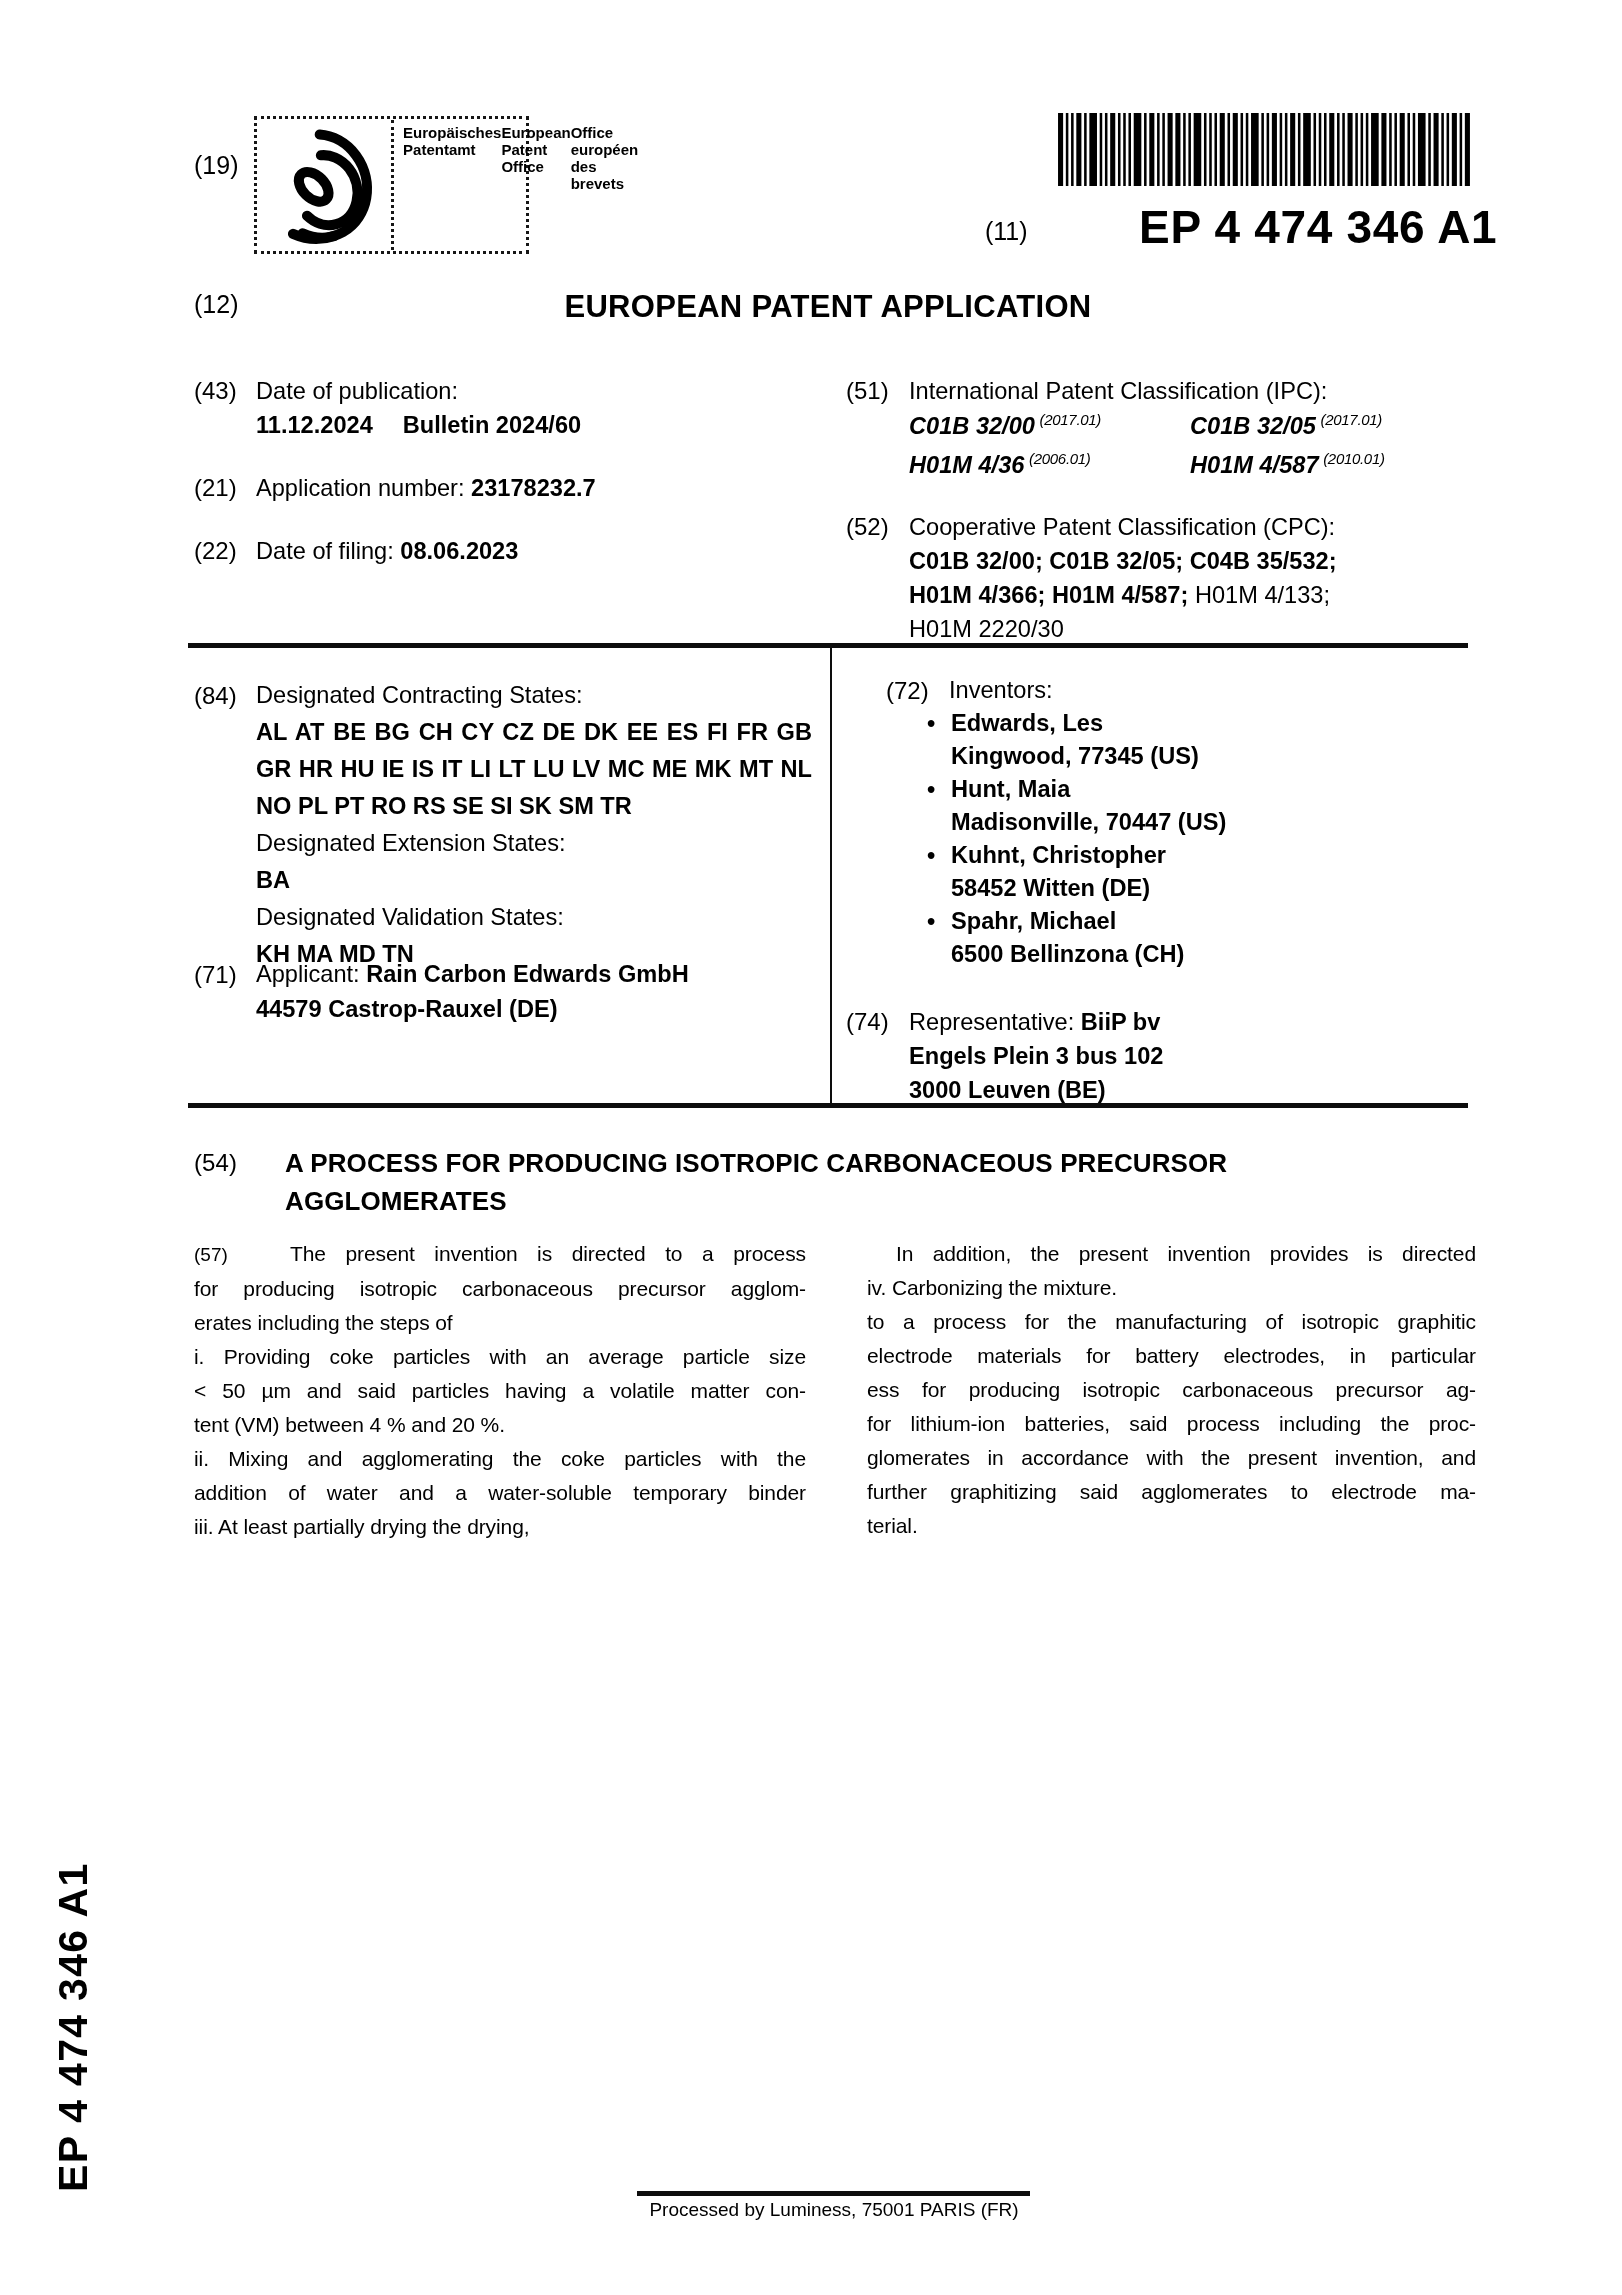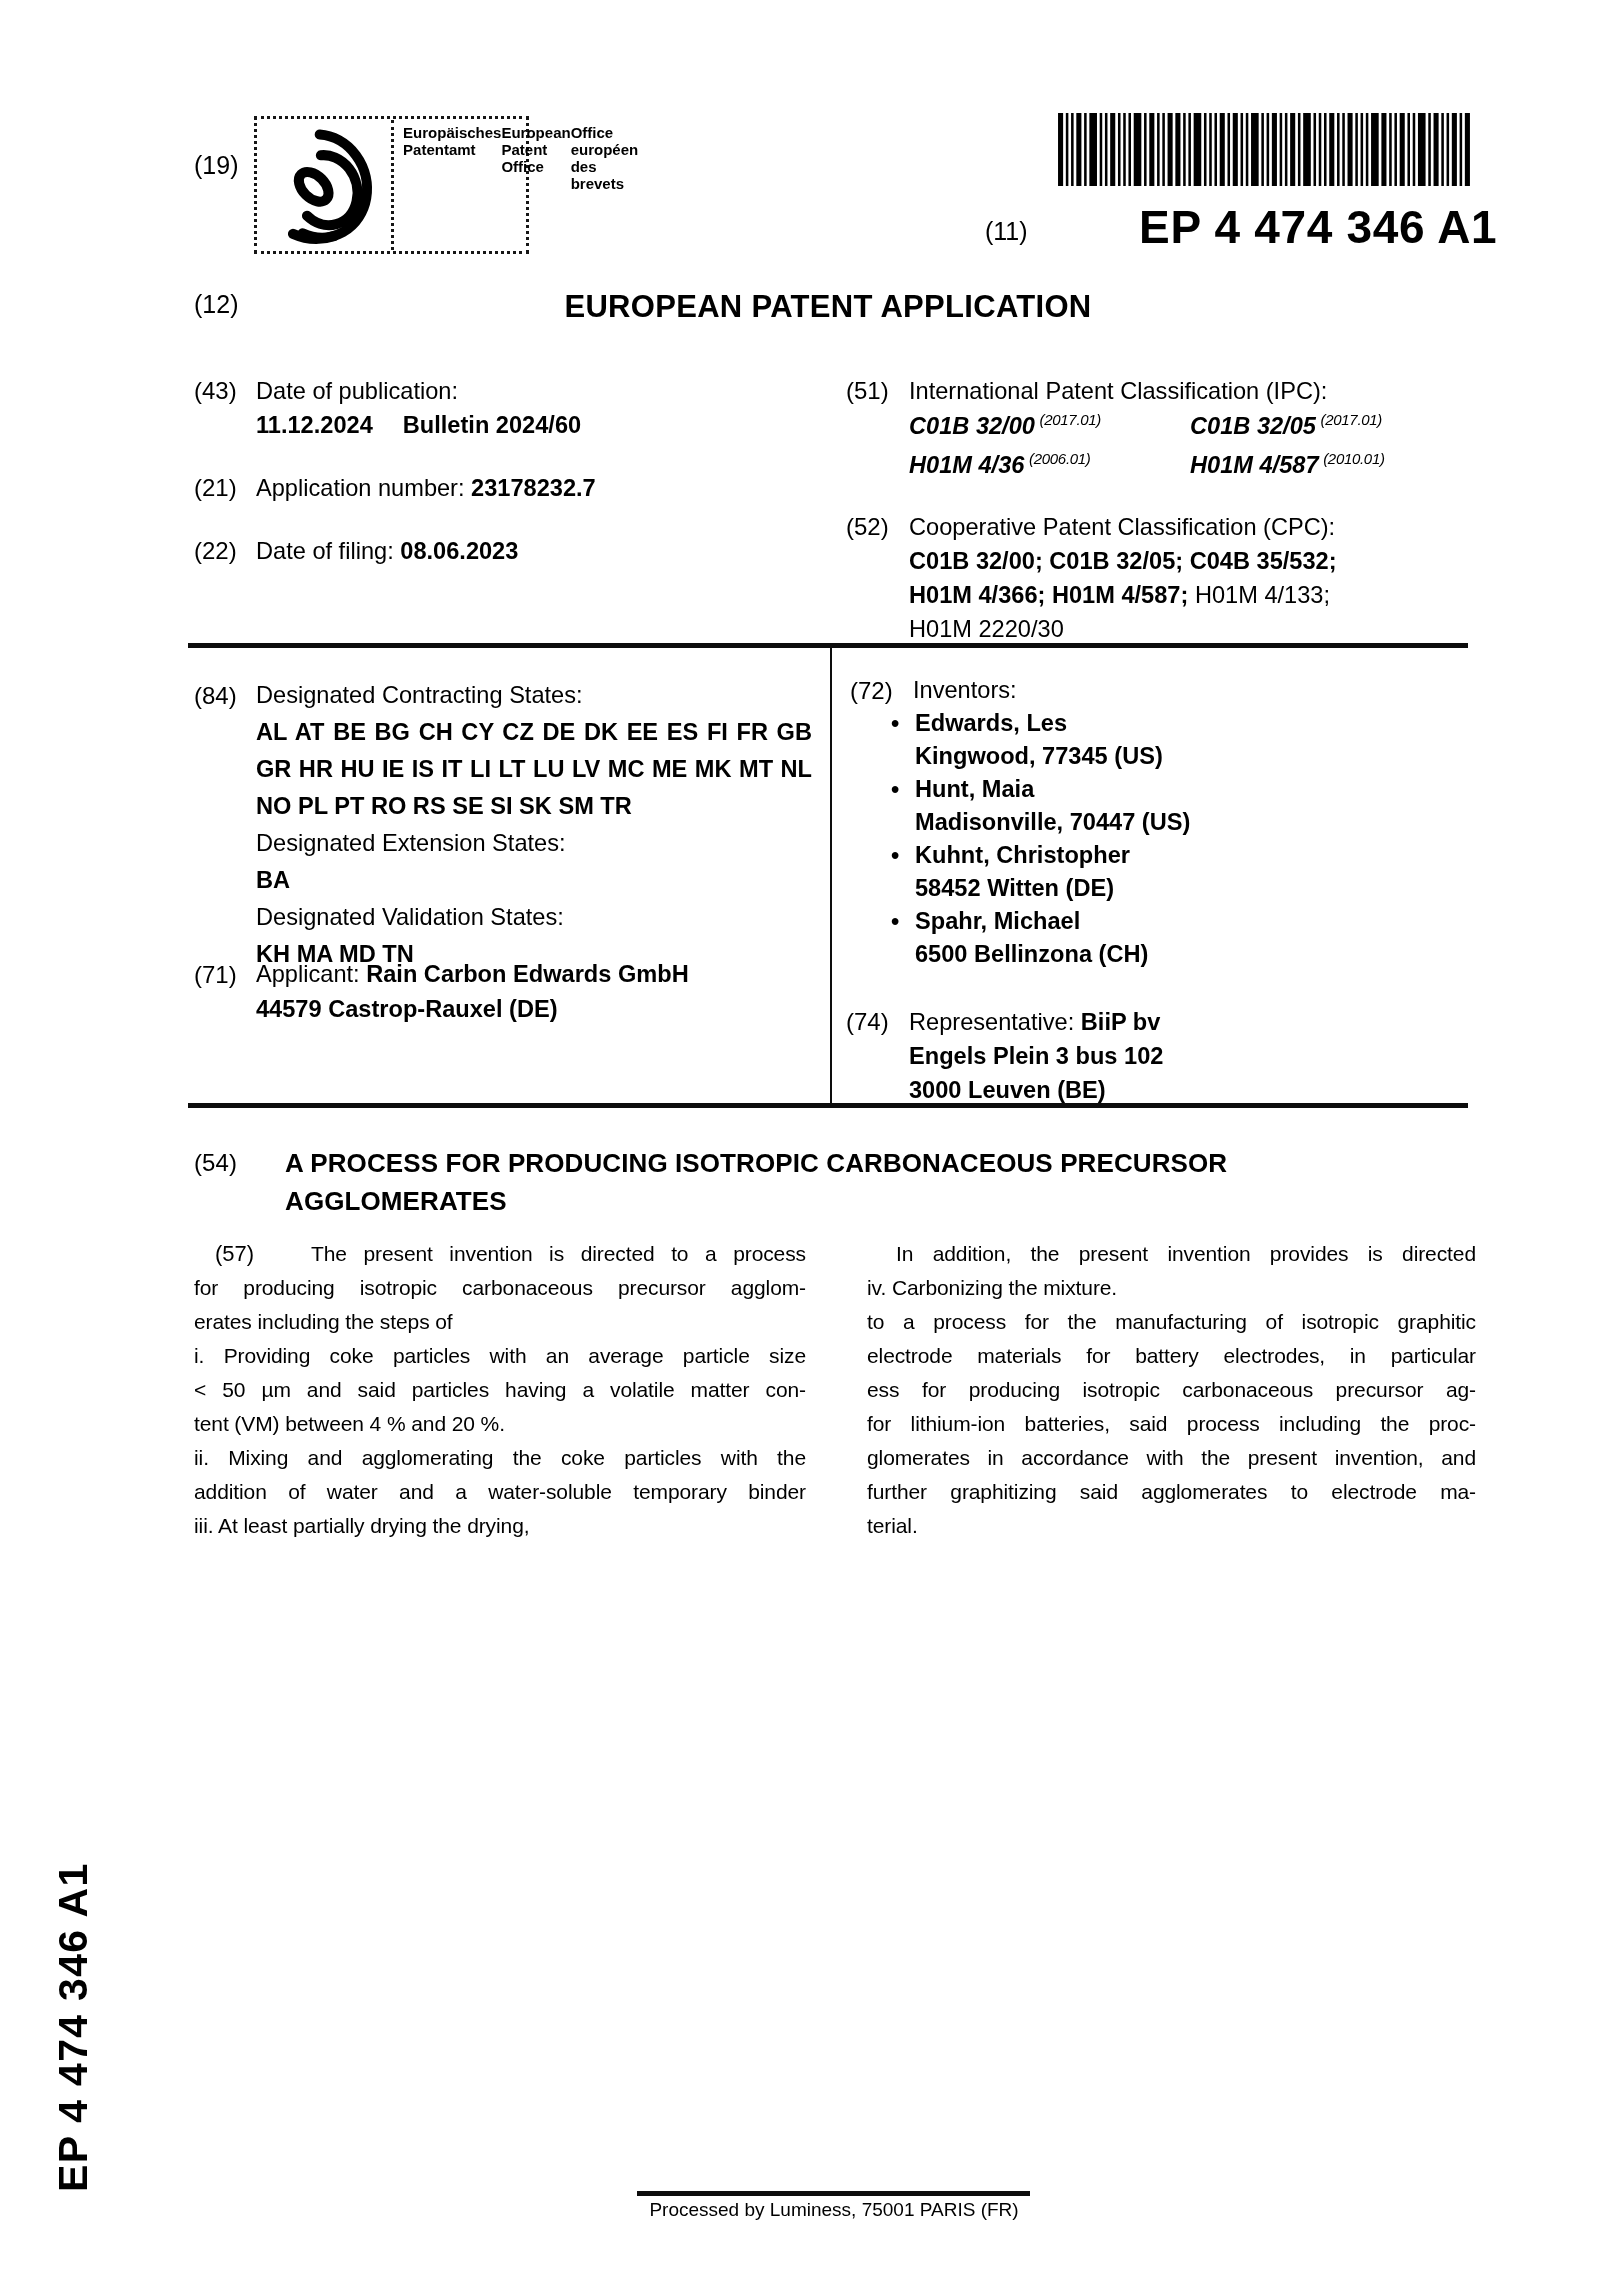--- a/index.html
+++ b/index.html
@@ -46,21 +46,21 @@
   .bullet{position:absolute; left:41px; top:0; font-weight:700;}
   .inv{padding-left:65px; font-weight:700;}
   
   .t54{font-size:26px; font-weight:700; line-height:38px; letter-spacing:0.1px;}
   .t54 .itag{font-weight:400;}
   .t54 .pl54{padding-left:91px;}
   .t54 .l1{padding-left:91px;}
   
   .abstract{font-size:21px; line-height:34px; letter-spacing:-0.1px;}
   .abstract .line{min-height:34px;}
-  .atag{display:inline-block; width:96px; letter-spacing:0; font-size:22px;margin-left:21px;}
+  .atag{display:inline-block; width:96px; letter-spacing:0; font-size:19px;}
   .indent{text-indent:29px;}
   
   .rule{background:#0d0d0d;}
   
   .side-id{
     left:38px; top:2192px; width:374px; height:73px;
     transform:rotate(-90deg); transform-origin:left top;
     font-size:41px; font-weight:700; letter-spacing:1.3px; line-height:71px; white-space:nowrap;
   }
   .footer-text{left:507px; top:2199px; width:654px; text-align:center; font-size:19px; line-height:22px;}
@@ -227,21 +227,21 @@
     <div class="row pl b">KH MA MD TN</div>
   </div>
 
   <div class="abs fblk lh54" style="left:194px; top:957px; width:618px;">
     <div class="row pl">
       <span class="itag">(71)</span><span>Applicant:</span> <span class="b">Rain Carbon Edwards GmbH</span>
     </div>
     <div class="row pl b">44579 Castrop-Rauxel (DE)</div>
   </div>
 
-  <div class="abs fblk lh50" style="left:850px; top:674px; width:622px;">
+  <div class="abs fblk lh50" style="left:886px; top:674px; width:622px;">
     <div class="row pl2">
       <span class="itag">(72)</span><span>Inventors:</span>
     </div>
     <div class="row inv"><span class="bullet">•</span><span>Edwards, Les</span></div>
     <div class="row inv">Kingwood, 77345 (US)</div>
     <div class="row inv"><span class="bullet">•</span><span>Hunt, Maia</span></div>
     <div class="row inv">Madisonville, 70447 (US)</div>
     <div class="row inv"><span class="bullet">•</span><span>Kuhnt, Christopher</span></div>
     <div class="row inv">58452 Witten (DE)</div>
     <div class="row inv"><span class="bullet">•</span><span>Spahr, Michael</span></div>

